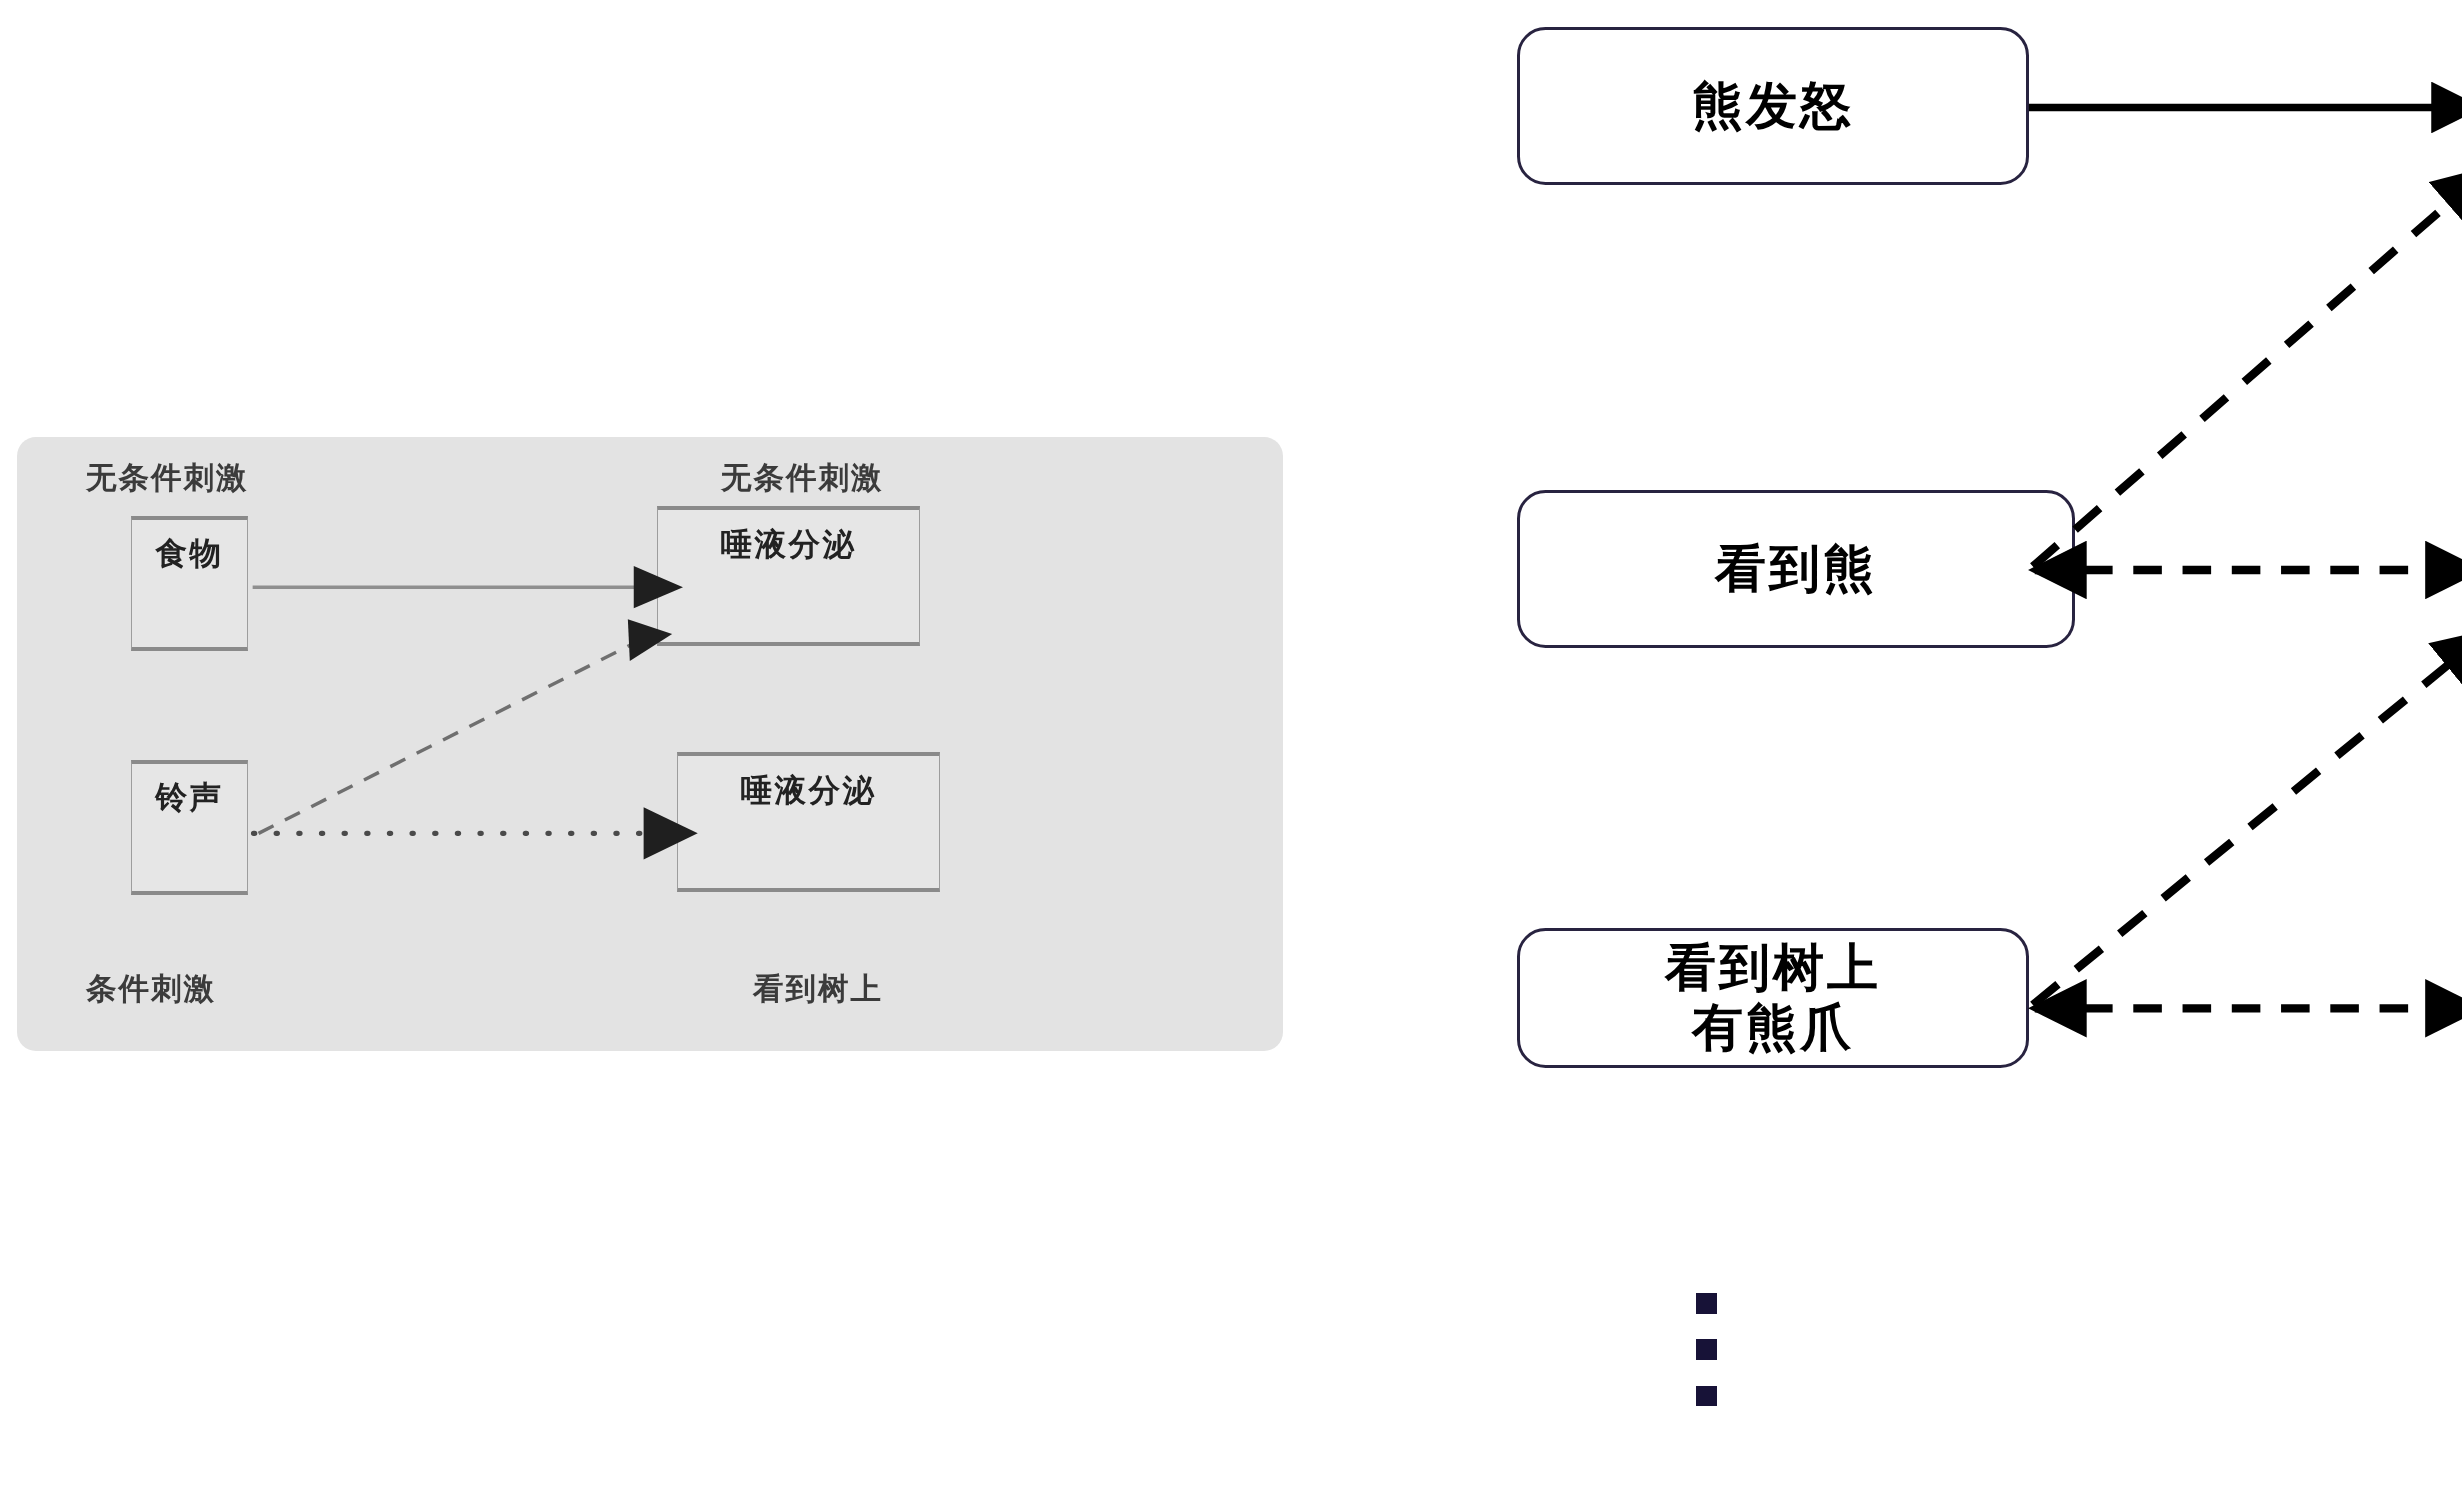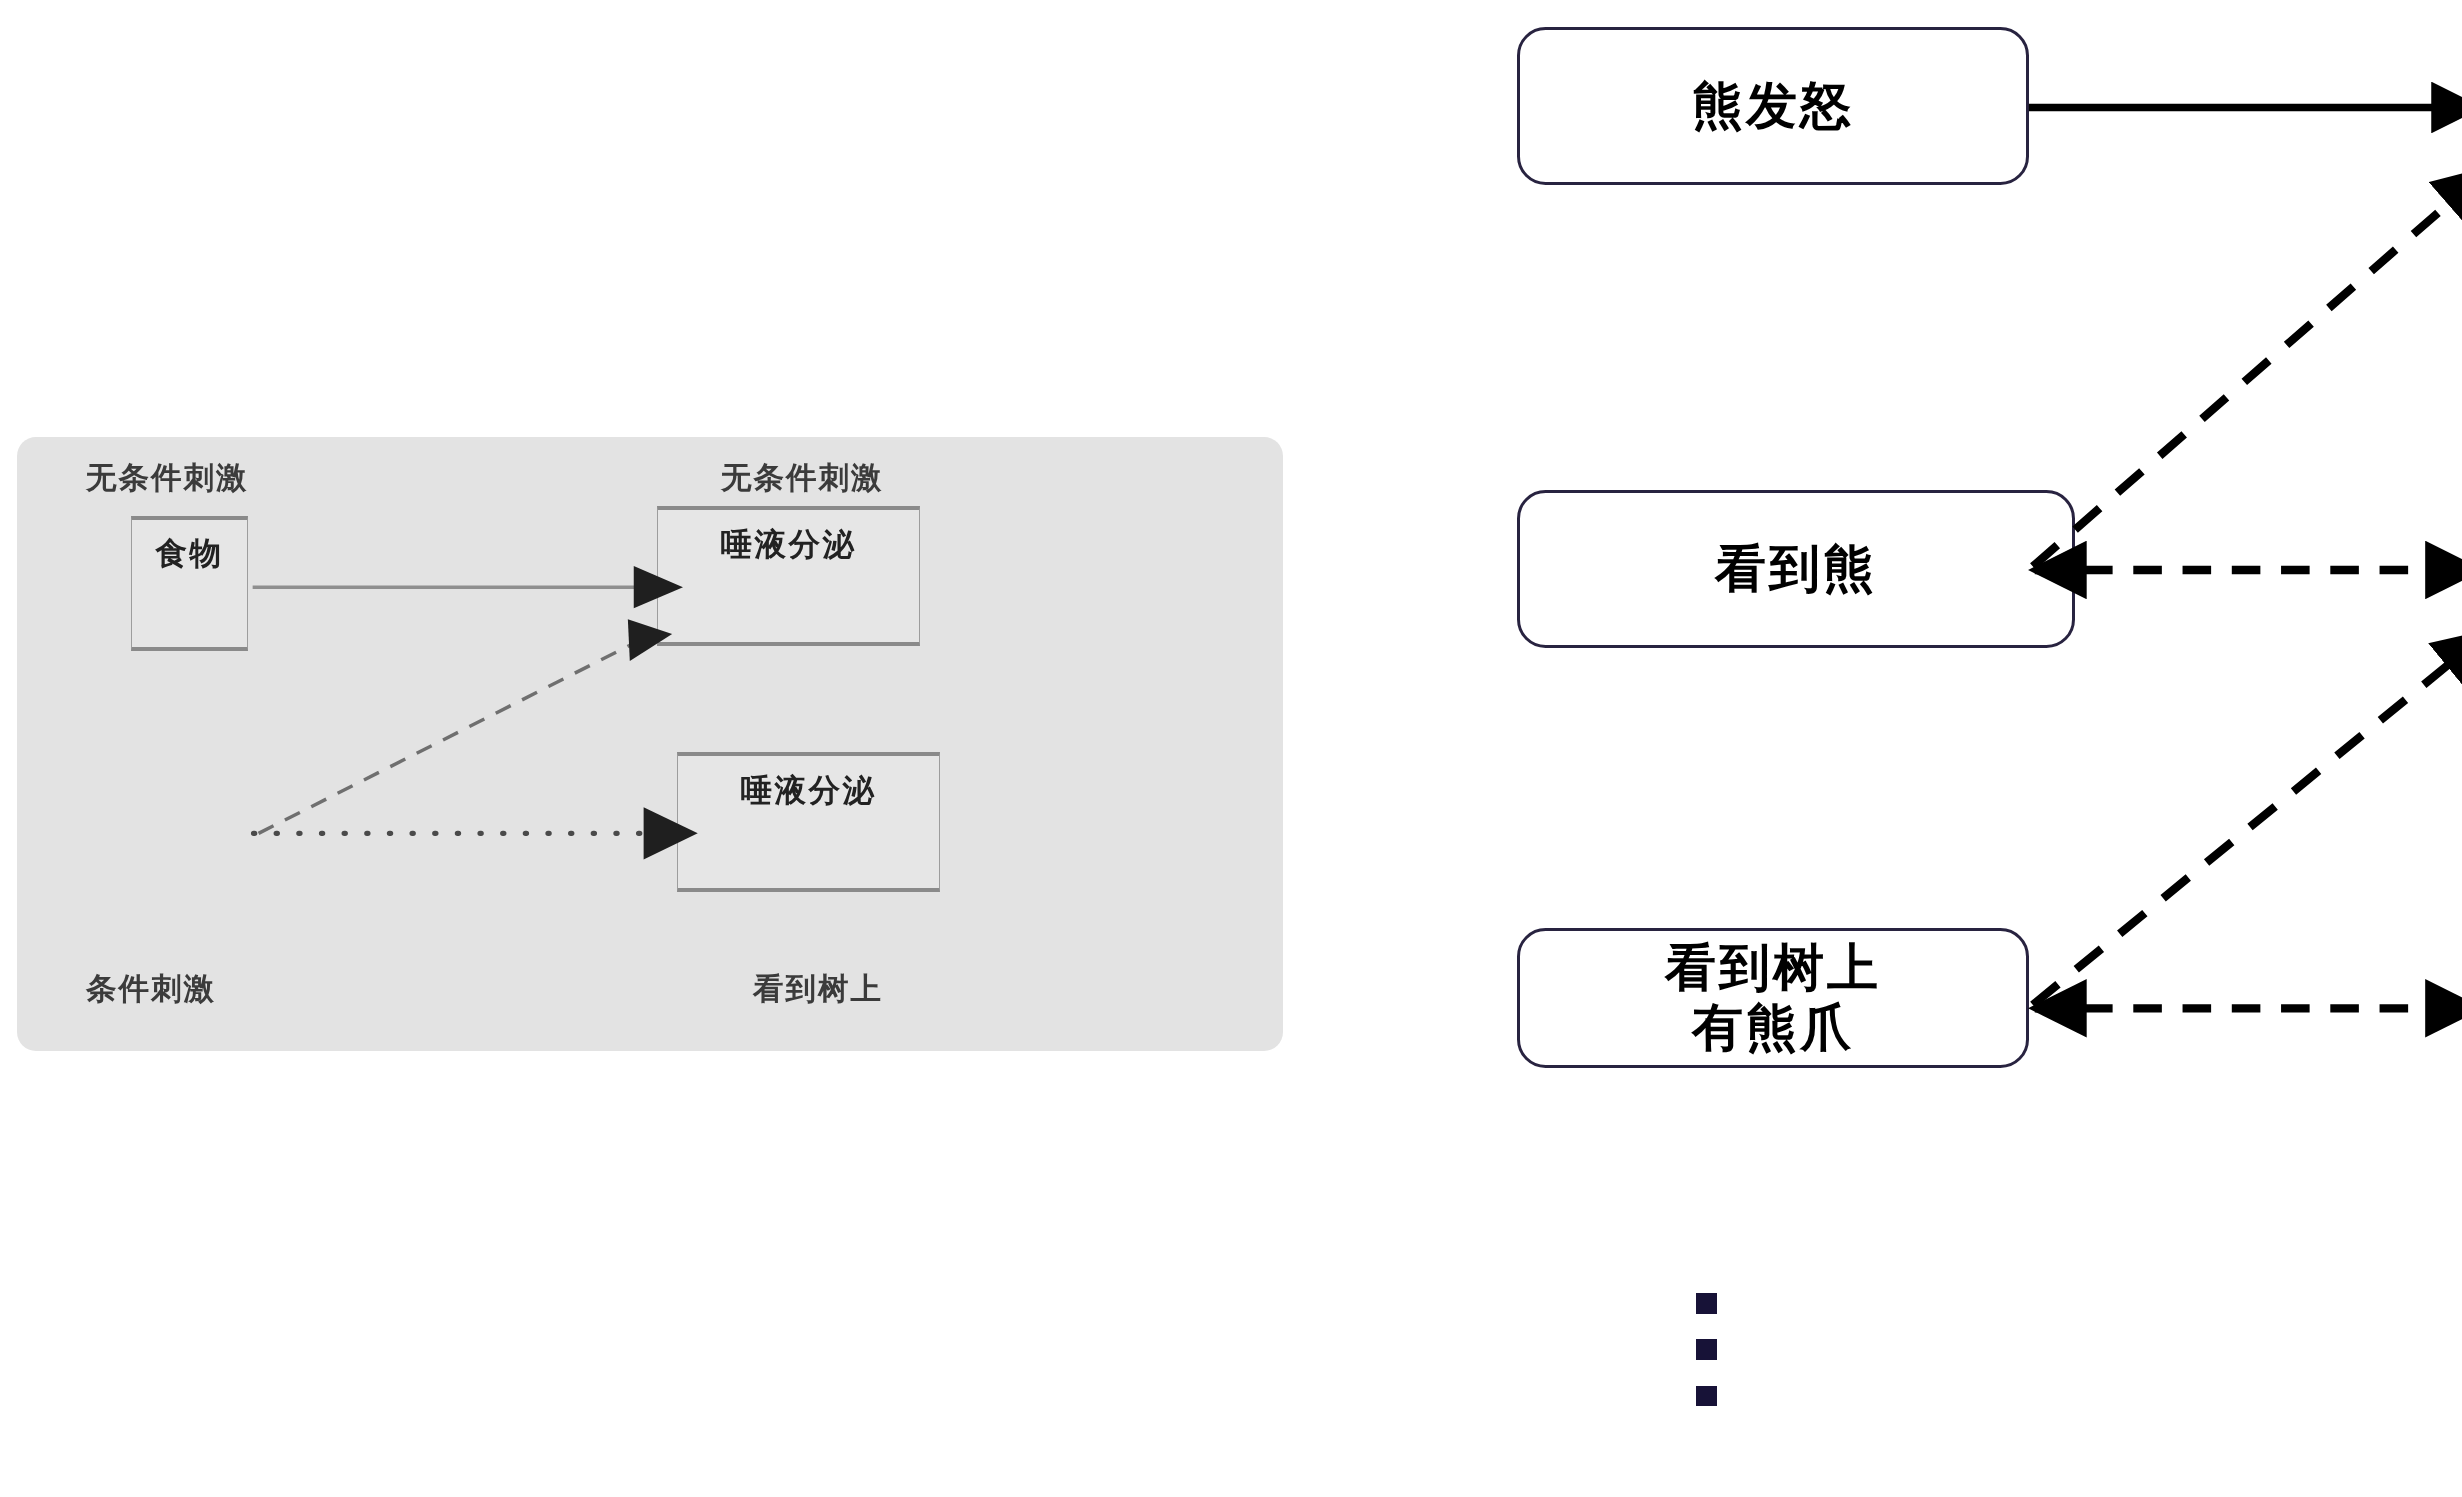--- a/index.html
+++ b/index.html
@@ -57,20 +57,23 @@
 
 <div id="pavlov-panel">
 
   <div class="pv-label" id="pv-label-ucs">无条件刺激</div>
   <div class="pv-label" id="pv-label-ucr">无条件刺激</div>
   <div class="pv-label" id="pv-label-cs">条件刺激</div>
   <div class="pv-label" id="pv-label-cr">看到树上</div>
 
   <div class="pv-box" id="pv-box-food">
     <span>食物</span>
+  </div>
+  <div class="pv-box" id="pv-box-bell">
+    <span>铃声</span>
   </div>
   <div class="pv-box" id="pv-box-saliva-ucr">
     <span>唾液分泌</span>
   </div>
   <div class="pv-box" id="pv-box-saliva-cr">
     <span>唾液分泌</span>
   </div>
 
   <svg id="pavlov-svg" viewBox="0 0 2570 1247">
 

